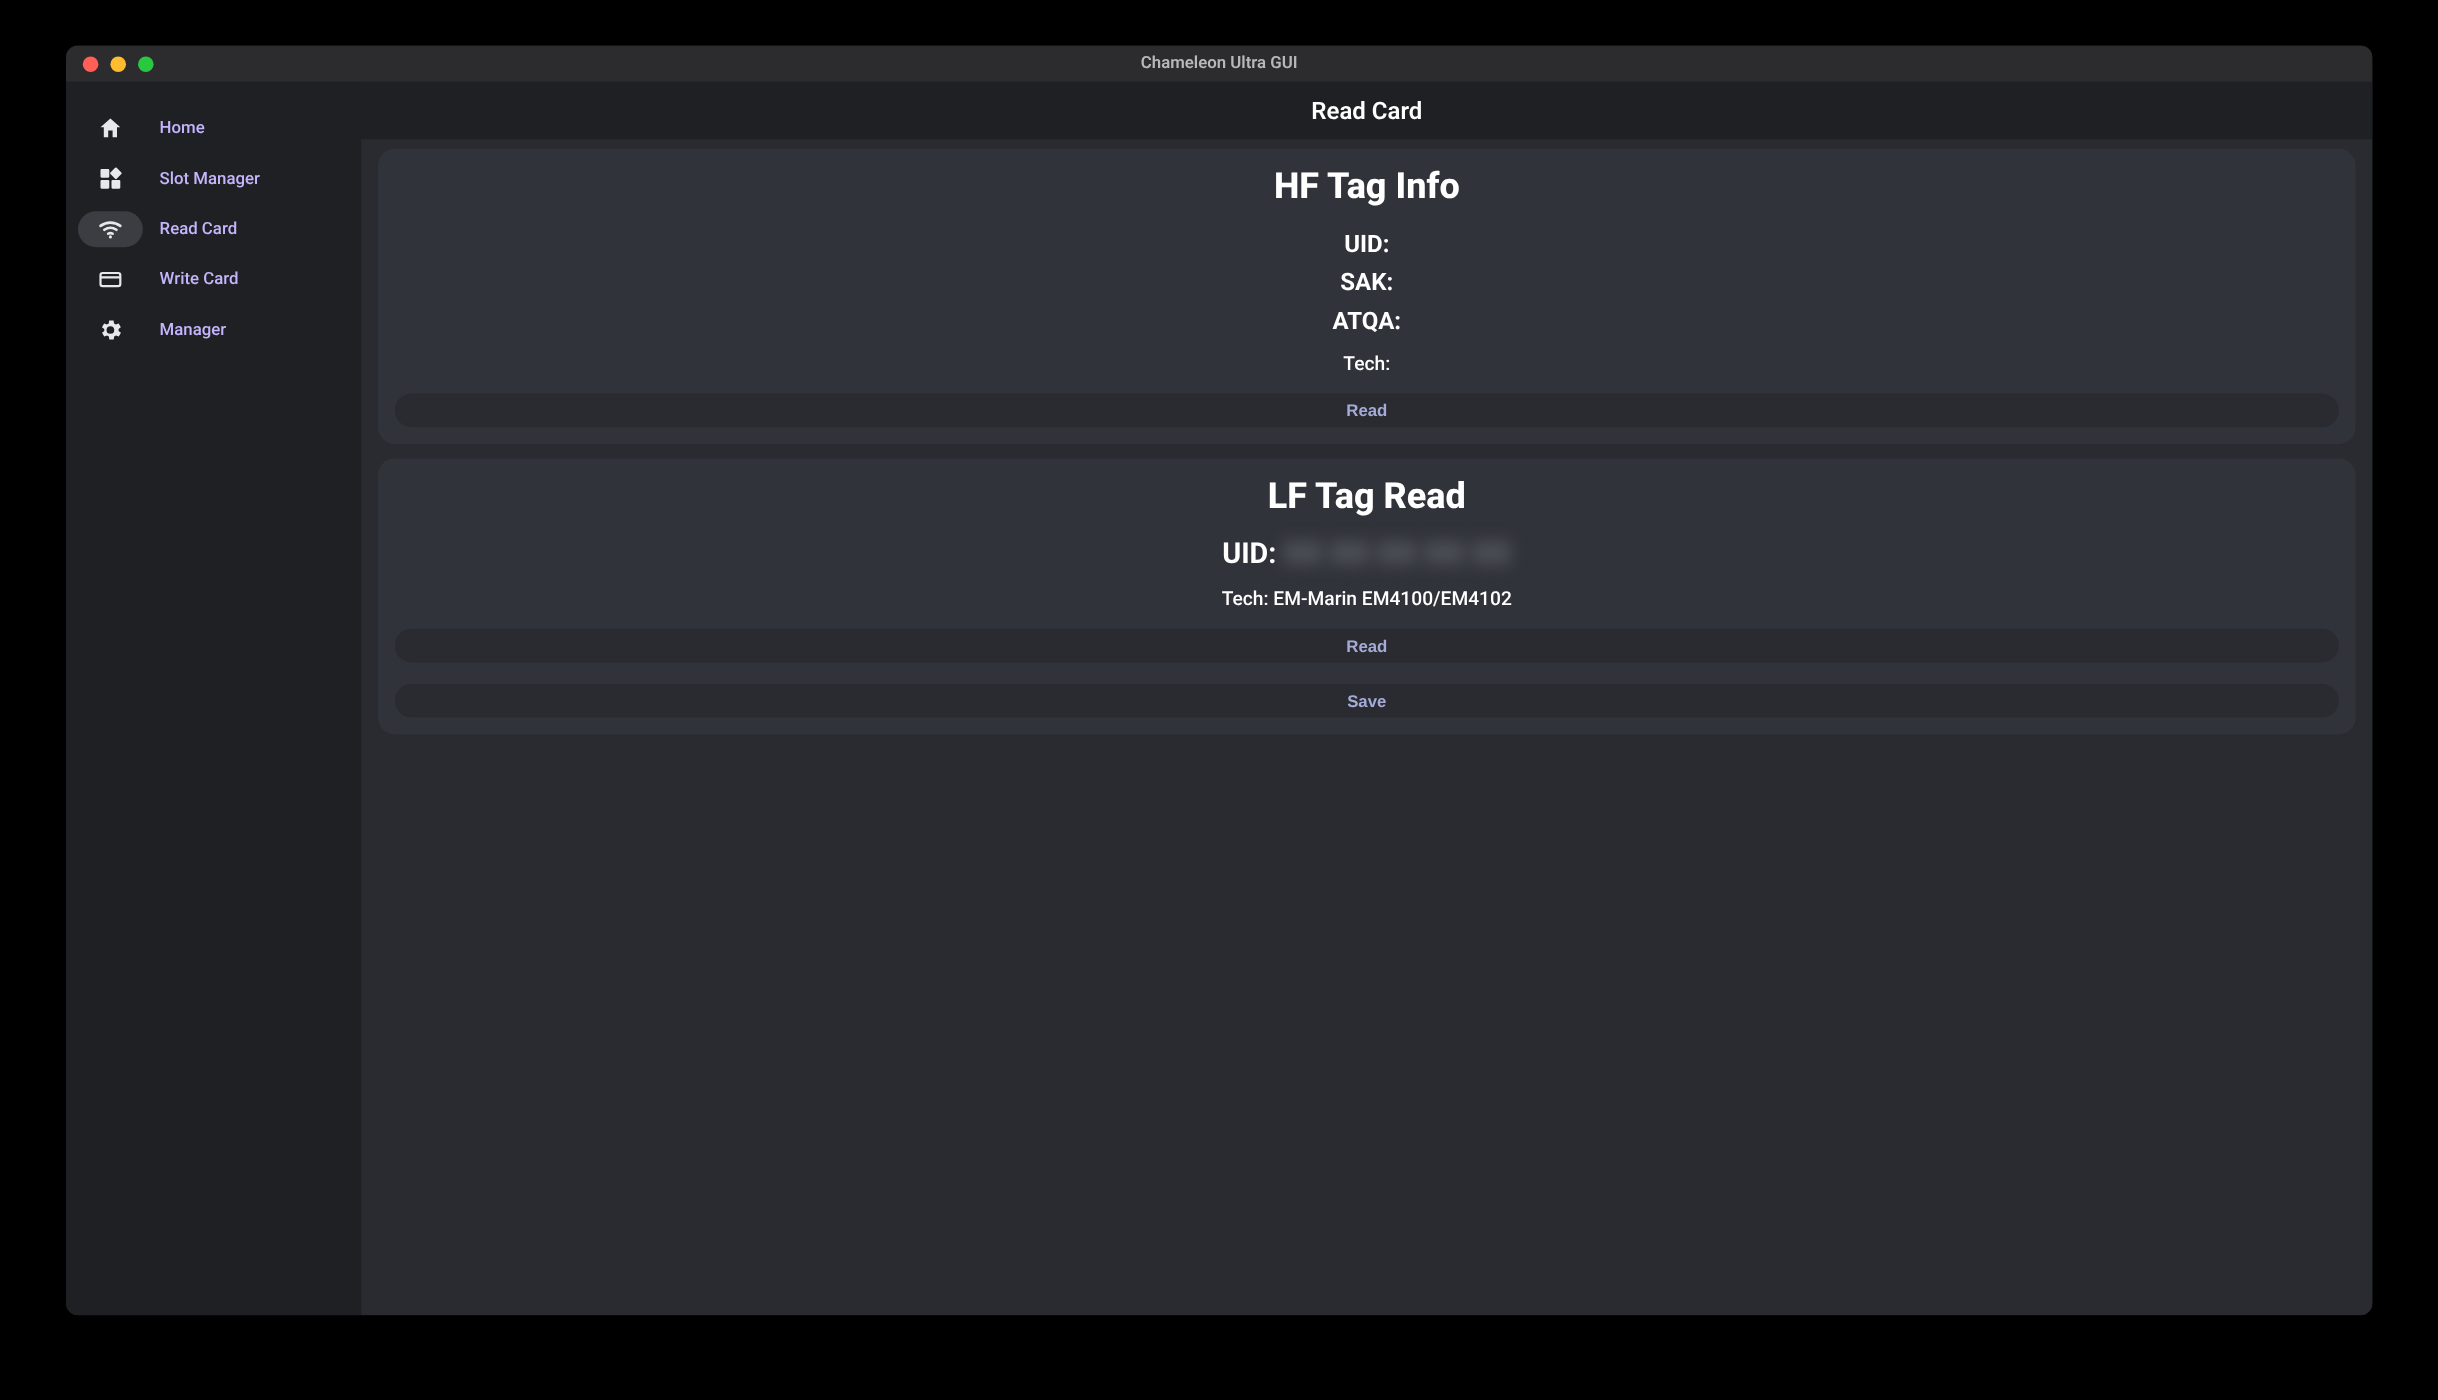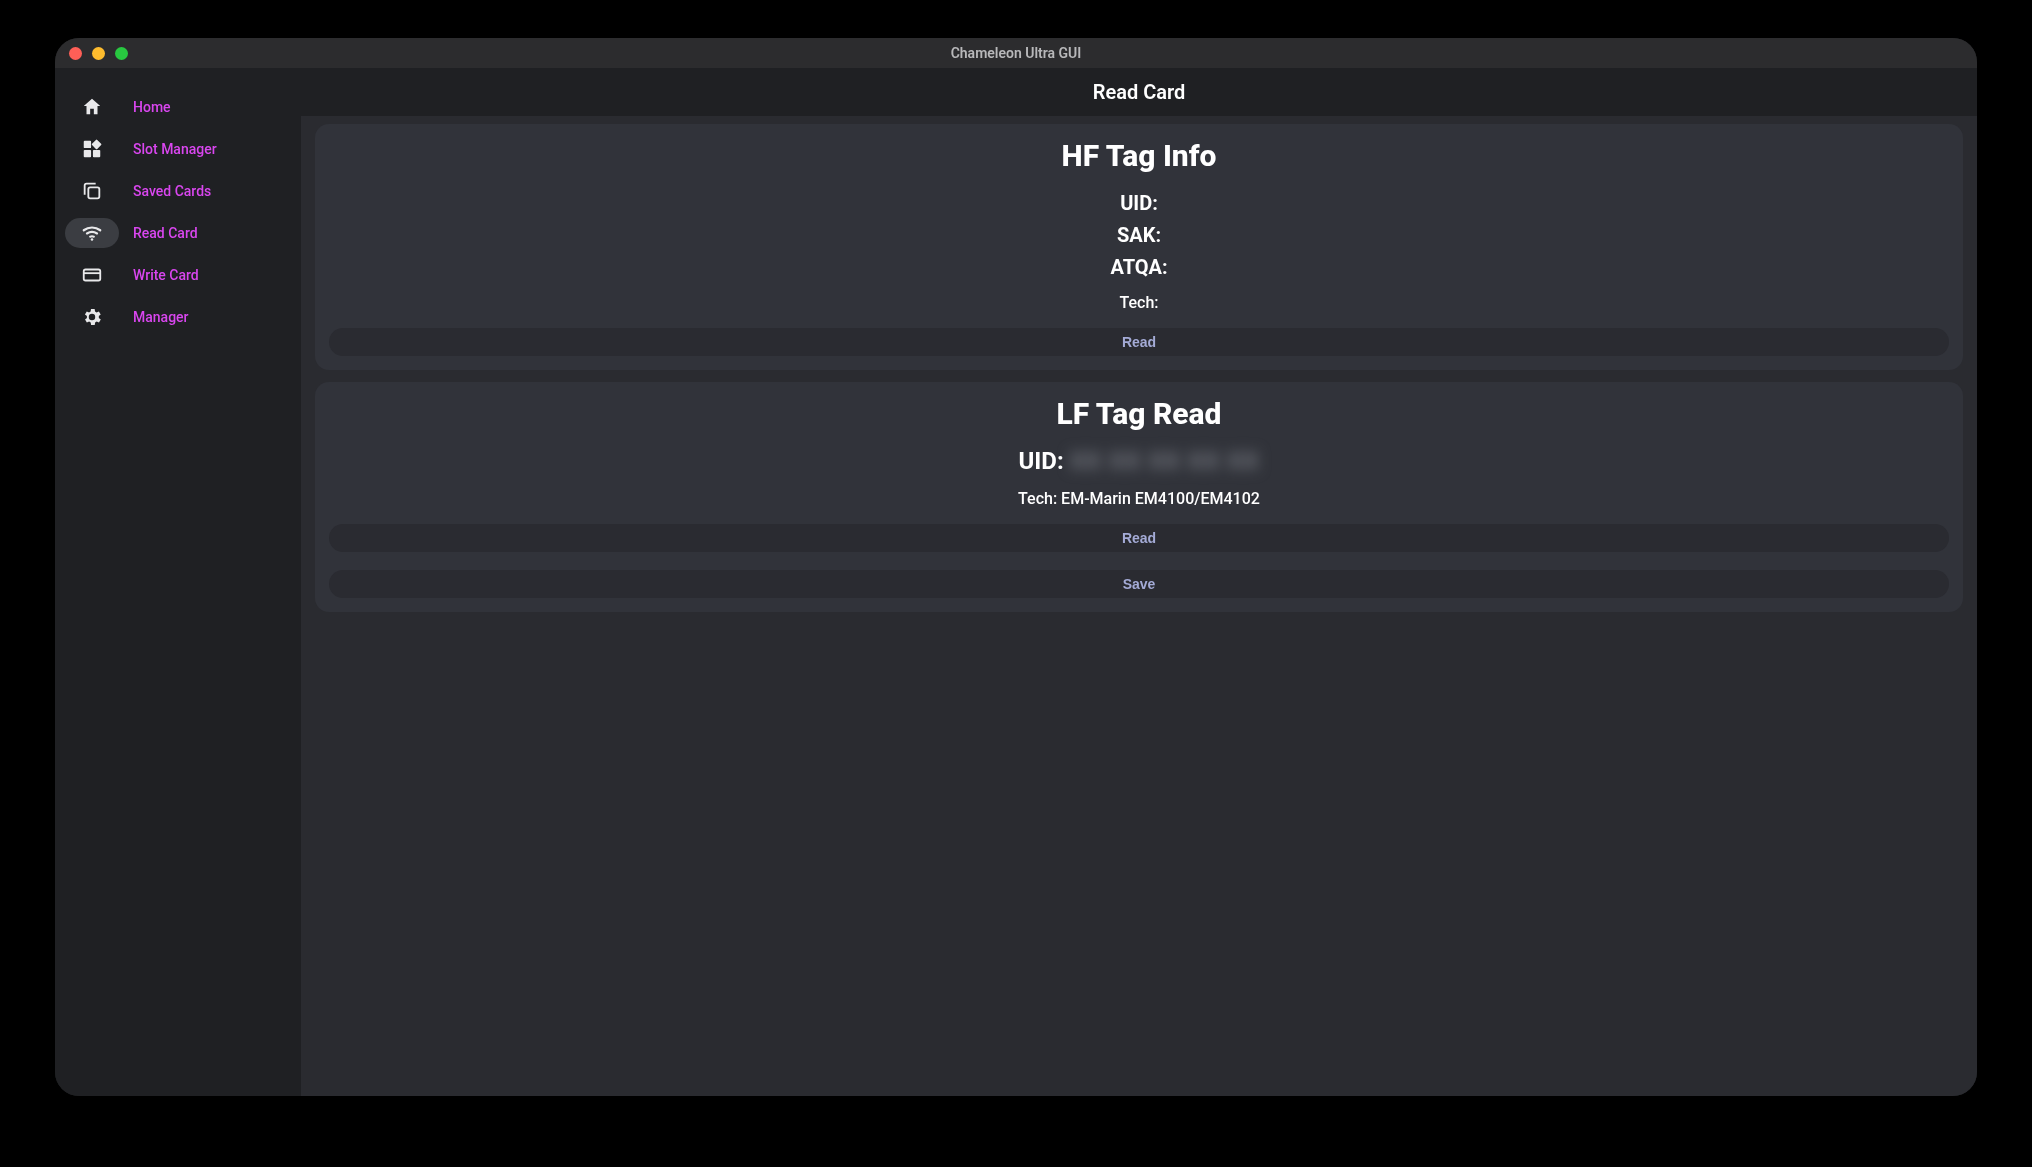--- a/index.html
+++ b/index.html
@@ -10,21 +10,21 @@
     font-family: -apple-system, BlinkMacSystemFont, "Segoe UI", Roboto, Helvetica, Arial, sans-serif;
     overflow: hidden;
   }
   .window {
     position: absolute;
     left: 55px;
     top: 38px;
     width: 1922px;
     height: 1058px;
     background: #1f2023;
-    border-radius: 24px;
+    border-radius: 10px;
     box-shadow: 0 30px 80px rgba(0,0,0,0.6);
     display: flex;
     flex-direction: column;
     overflow: hidden;
   }
   .titlebar {
     height: 30px;
     background: #2c2c2e;
     display: flex;
     align-items: center;
@@ -59,21 +59,21 @@
     background: #1f2023;
     padding-top: 18px;
     display: flex;
     flex-direction: column;
   }
   .nav-item {
     display: flex;
     align-items: center;
     height: 42px;
     cursor: pointer;
-    color: #d946ef;
+    color: #c4b5fd;
     font-size: 14px;
     font-weight: 500;
   }
   .nav-item .icon-pill {
     width: 54px;
     height: 30px;
     margin-left: 10px;
     border-radius: 15px;
     display: flex;
     align-items: center;
@@ -194,31 +194,20 @@
                 <rect x="3" y="3" width="8" height="8" rx="1"></rect>
                 <rect x="13" y="3" width="8" height="8" rx="1" transform="rotate(45 17 7)"></rect>
                 <rect x="3" y="13" width="8" height="8" rx="1"></rect>
                 <rect x="13" y="13" width="8" height="8" rx="1"></rect>
               </svg>
           </span>
         </div>
         <span class="label">Slot Manager</span>
       </div>
 
-      <div class="nav-item">
-        <div class="icon-pill">
-          <span class="icon">
-            <svg width="22" height="22" viewBox="0 0 24 24" fill="none" stroke="#e8e8ea" stroke-width="2">
-                <rect x="8" y="8" width="12" height="12" rx="2"></rect>
-                <path d="M4 16V6a2 2 0 0 1 2-2h10"></path>
-              </svg>
-          </span>
-        </div>
-        <span class="label">Saved Cards</span>
-      </div>
 
       <div class="nav-item active">
         <div class="icon-pill">
           <span class="icon">
             <svg width="22" height="22" viewBox="0 0 24 24" fill="none" stroke="#e8e8ea" stroke-width="2.4" stroke-linecap="round">
                 <path d="M3 9a15 15 0 0 1 18 0"></path>
                 <path d="M6.5 12.5a10 10 0 0 1 11 0"></path>
                 <path d="M10 16a5 5 0 0 1 4 0"></path>
                 <circle cx="12" cy="19" r="1.4" fill="#e8e8ea" stroke="none"></circle>
               </svg>

